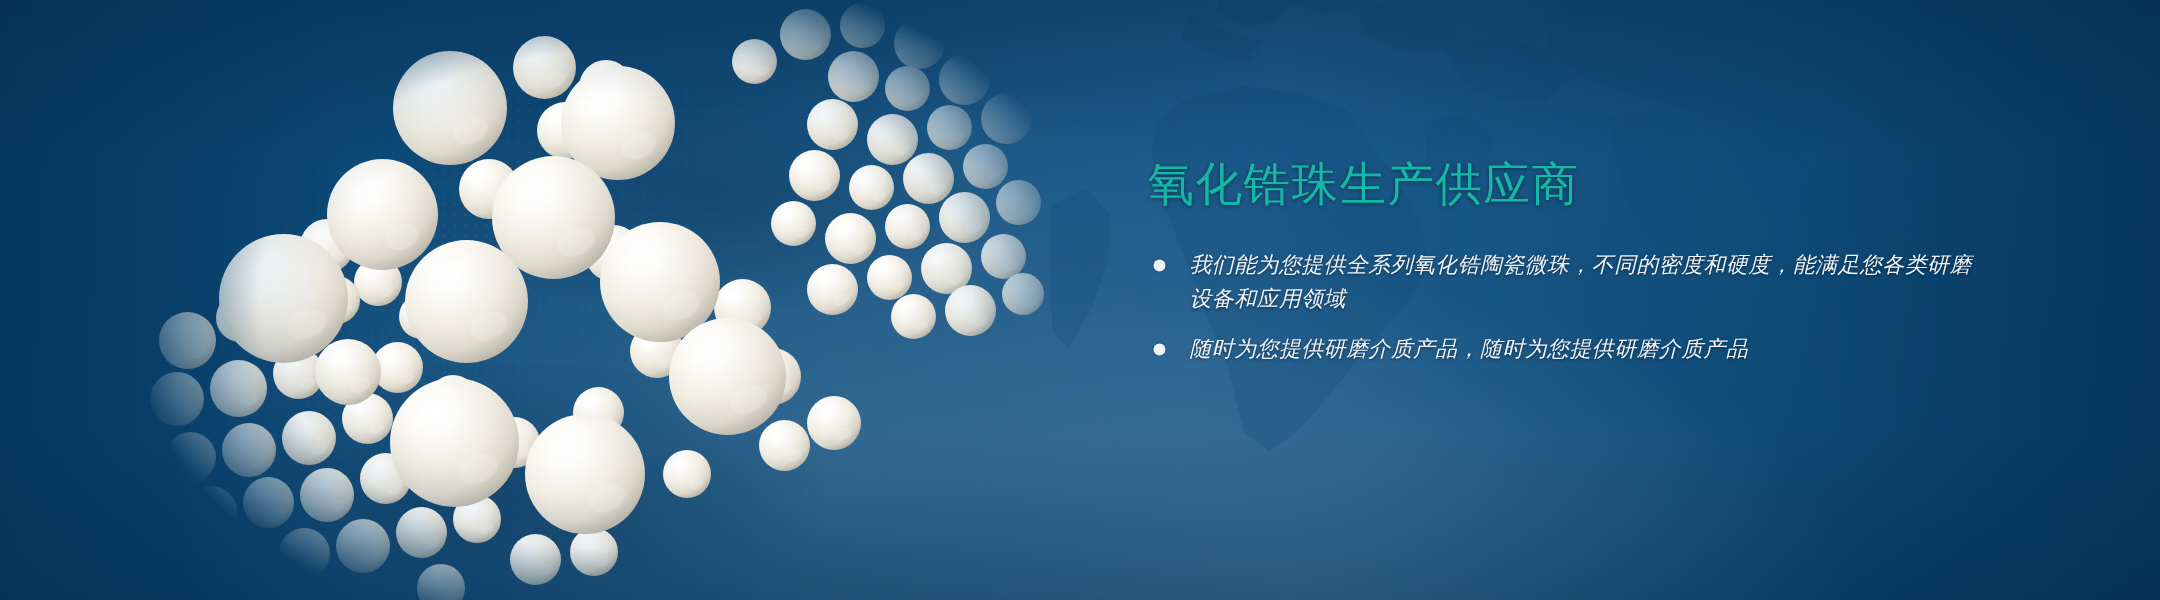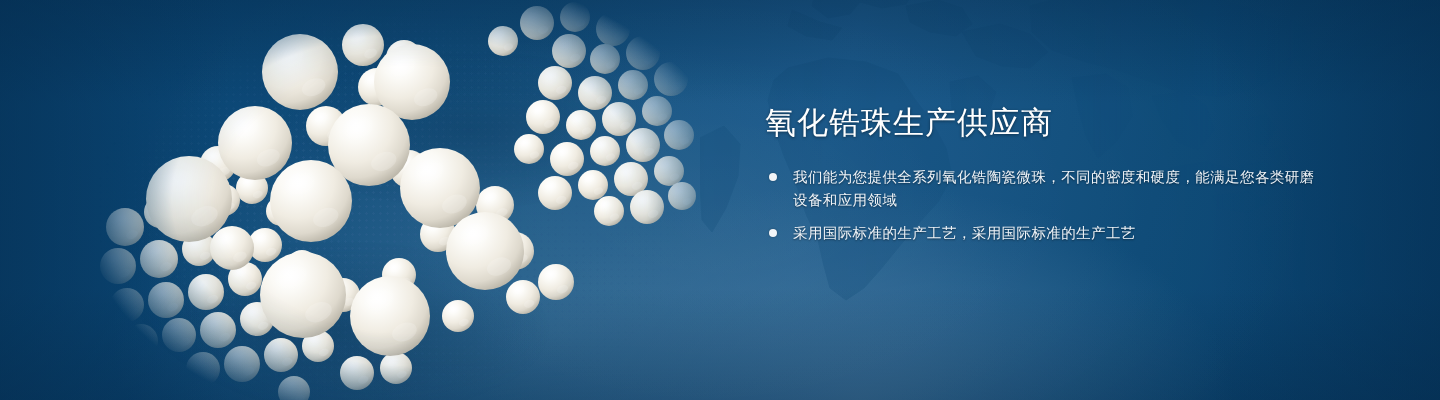--- a/index.html
+++ b/index.html
@@ -52,35 +52,35 @@
     opacity:.75;
     -webkit-mask-image:radial-gradient(ellipse 300px 210px at 300px 215px, rgba(0,0,0,.95) 0%, rgba(0,0,0,.35) 62%, rgba(0,0,0,0) 100%);
             mask-image:radial-gradient(ellipse 300px 210px at 300px 215px, rgba(0,0,0,.95) 0%, rgba(0,0,0,.35) 62%, rgba(0,0,0,0) 100%);
   }
   .beads svg{ position:absolute; inset:0; width:640px; height:400px; display:block; }
 
   
   .copy{ position:absolute; left:765px; top:106px; width:560px; }
   .headline{
     font-size:31px; line-height:1.12; letter-spacing:1px;
-    color:#ffffff; font-weight:400; white-space:nowrap;
+    color:#14b8a6; font-weight:400; white-space:nowrap;
     text-shadow:0 1px 3px rgba(0,0,0,.45);
   }
   .bullets{ list-style:none; margin-top:25px; }
   .bullet{ position:relative; padding-left:28px; margin-bottom:10px; }
   .bullet:last-child{ margin-bottom:0; }
   .dot{
     position:absolute; left:4px; top:7px;
     width:8px; height:8px; border-radius:50%;
     background:#f2f5f8; box-shadow:0 0 2px rgba(0,0,0,.35);
   }
   .btext{
     display:block;
     font-size:14.5px; line-height:23px; color:#f0f4f8;
-    letter-spacing:.4px; text-shadow:0 1px 2px rgba(0,0,0,.45);
+    letter-spacing:.4px; text-shadow:0 1px 2px rgba(0,0,0,.45);font-style:italic;
   }
 </style>
 </head>
 <body>
 
 <div class="banner">
 
   <div class="bg-base"></div>
 
   <div class="bg-map">
@@ -261,18 +261,18 @@
   <div class="copy">
     <h1 class="headline">氧化锆珠生产供应商</h1>
 
     <ul class="bullets">
       <li class="bullet">
         <span class="dot"></span>
         <span class="btext">我们能为您提供全系列氧化锆陶瓷微珠，不同的密度和硬度，能满足您各类研磨设备和应用领域</span>
       </li>
       <li class="bullet">
         <span class="dot"></span>
-        <span class="btext">采用国际标准的生产工艺，采用国际标准的生产工艺</span>
+        <span class="btext">随时为您提供研磨介质产品，随时为您提供研磨介质产品</span>
       </li>
     </ul>
   </div>
 
 </div>
 
 </body></html>

